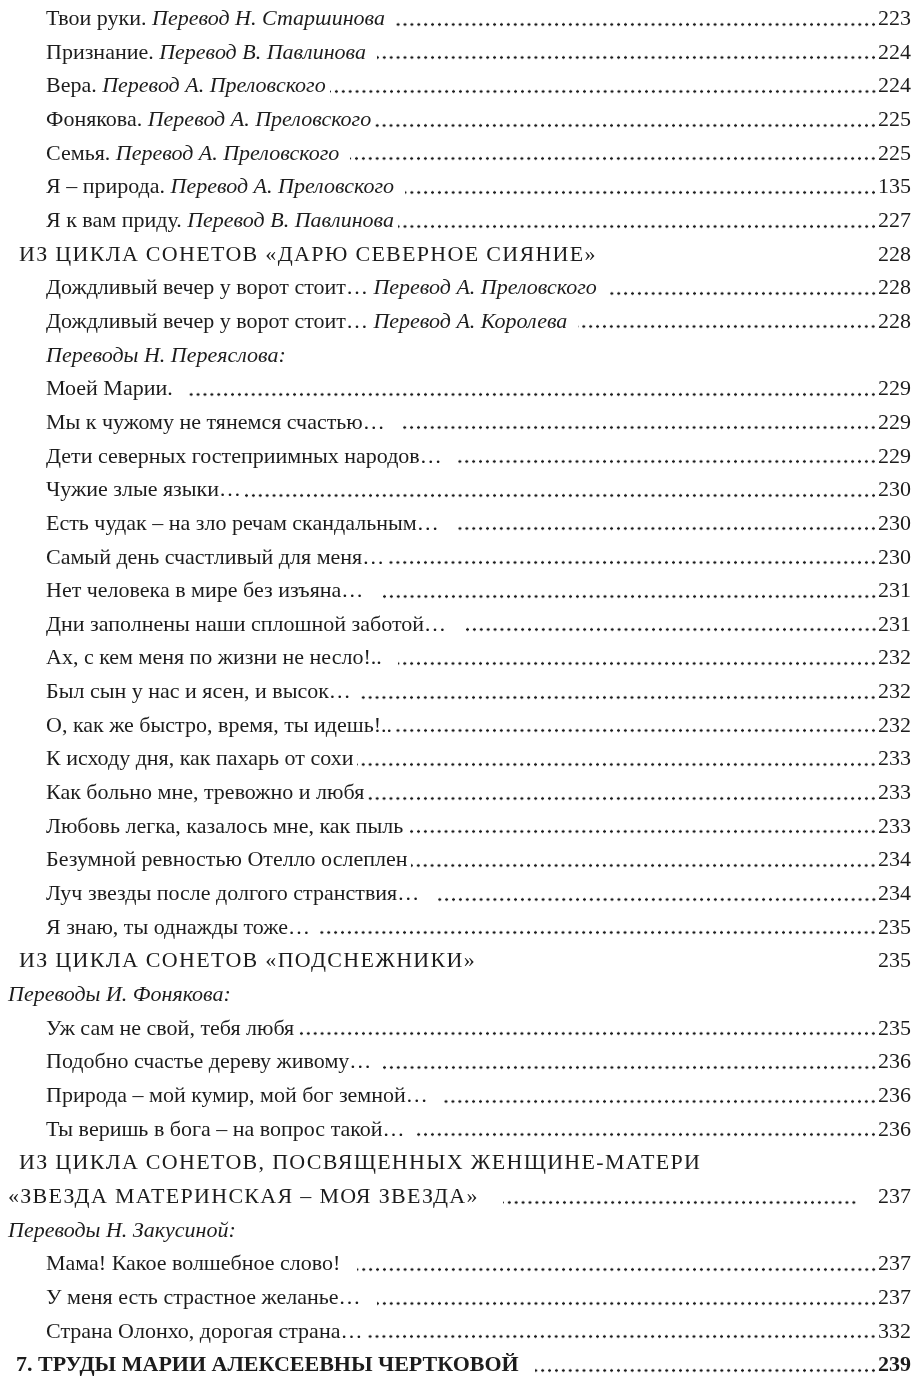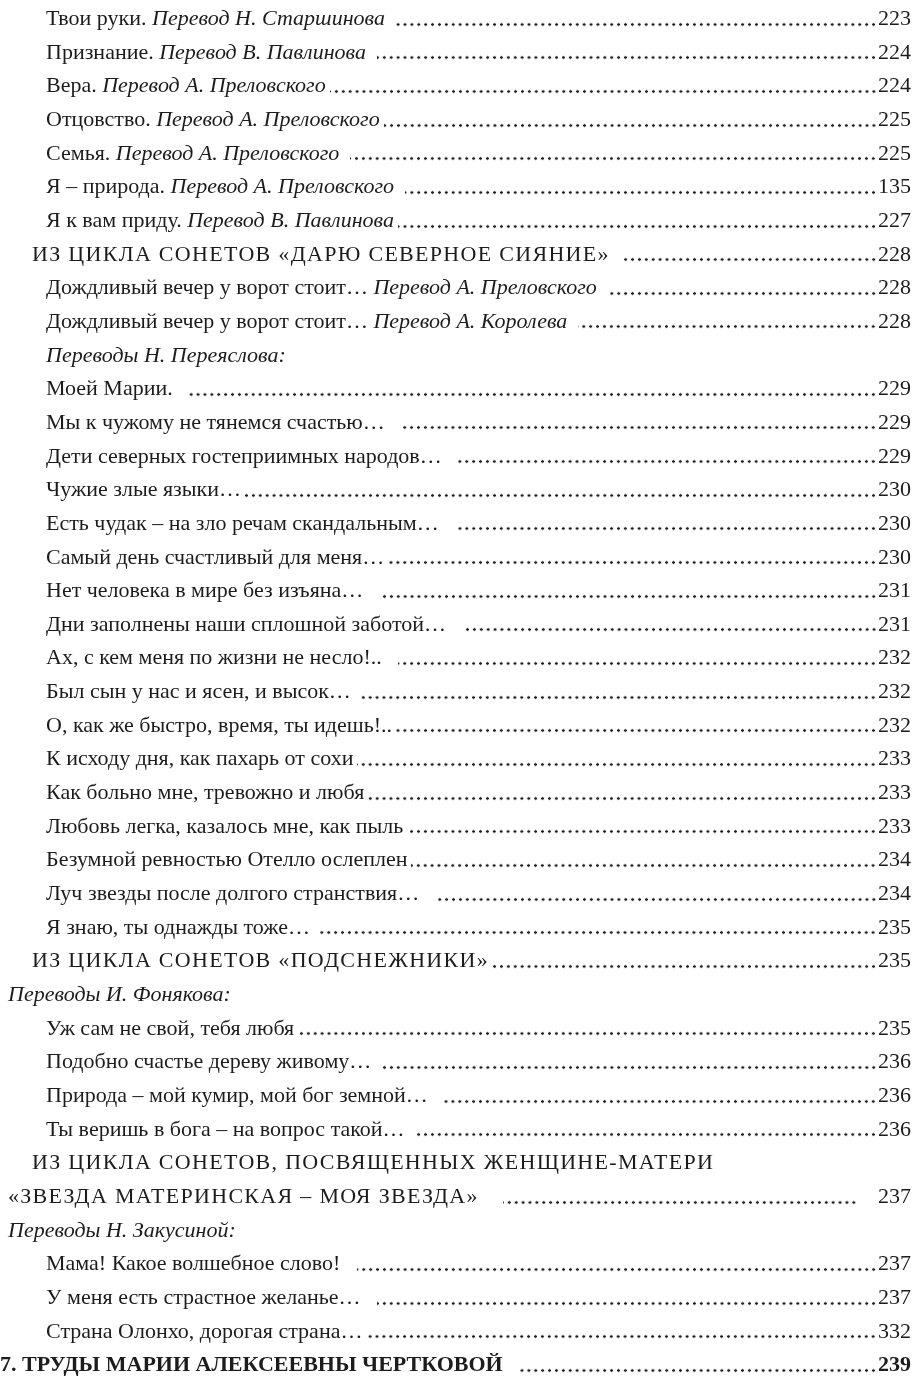--- a/index.html
+++ b/index.html
@@ -28,24 +28,24 @@
     align-items: stretch;
     height: var(--row-h);
     line-height: var(--row-h);
     white-space: nowrap;
   }
   .title-wrap { flex: 0 0 auto; white-space: pre; }
   .entry-translator { font-style: italic; }
 
   
   .kind-item,  .kind-label         { padding-left: 46px; justify-content: space-between; }
-  .kind-header                     { padding-left: 32px; }
+  .kind-header                     { padding-left: 19px; align-items: flex-end; }
   .kind-header-margin,
   .kind-label-margin               { padding-left: 8px; gap: 20px; }
-  .kind-bold                       { padding-left: 0; }
+  .kind-bold                       { padding-left: 16px; }
 
   .kind-header .title-wrap,
   .kind-header-margin .title-wrap  { letter-spacing: 1.3px; }
 
   .kind-bold .title-wrap,
   .kind-bold .entry-page           { font-weight: bold; }
 
   
   .leader {
     flex: 1 1 auto;
@@ -73,21 +73,21 @@
     <span class="title-wrap"><span>Признание. </span><span class="entry-translator">Перевод В. Павлинова</span></span>
     <span class="leader"></span>
     <span class="entry-page">224</span>
   </div>
     <div class="row kind-item">
     <span class="title-wrap"><span>Вера. </span><span class="entry-translator">Перевод А. Преловского</span></span>
     <span class="leader"></span>
     <span class="entry-page">224</span>
   </div>
     <div class="row kind-item">
-    <span class="title-wrap"><span>Отцовство. </span><span class="entry-translator">Перевод А. Преловского</span></span>
+    <span class="title-wrap"><span>Фонякова. </span><span class="entry-translator">Перевод А. Преловского</span></span>
     <span class="leader"></span>
     <span class="entry-page">225</span>
   </div>
     <div class="row kind-item has-gap">
     <span class="title-wrap"><span>Семья. </span><span class="entry-translator">Перевод А. Преловского</span></span>
     <span class="leader"></span>
     <span class="entry-page">225</span>
   </div>
     <div class="row kind-item has-gap">
     <span class="title-wrap"><span>Я – природа. </span><span class="entry-translator">Перевод А. Преловского</span></span>

